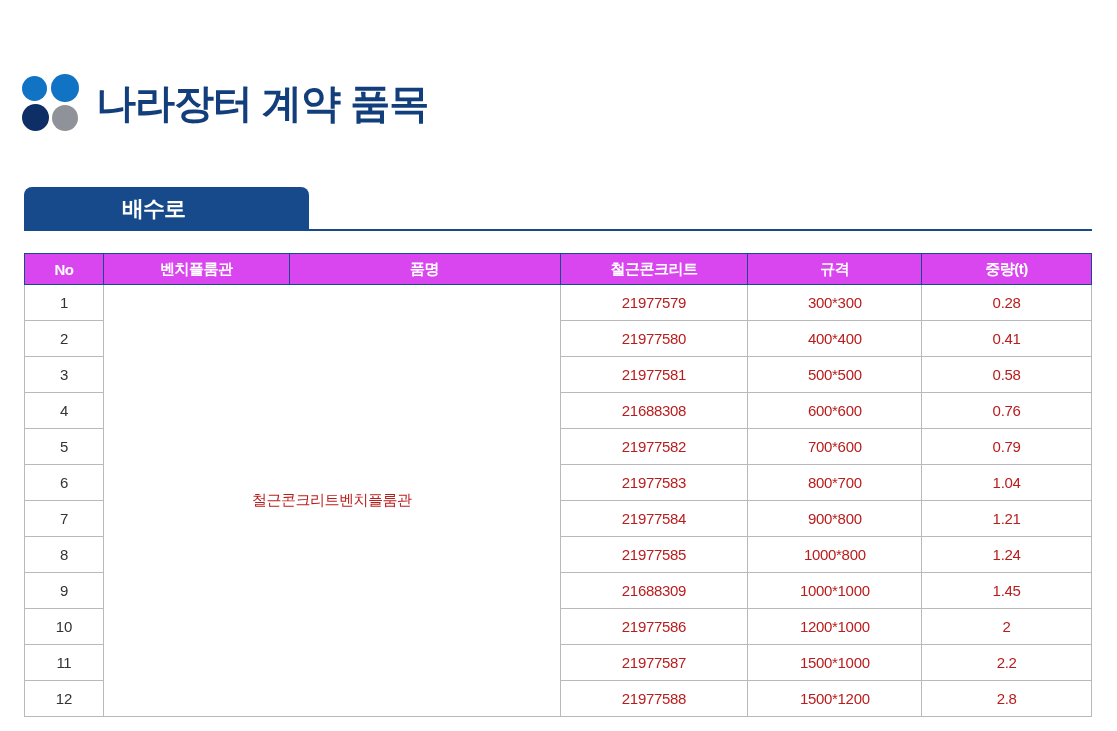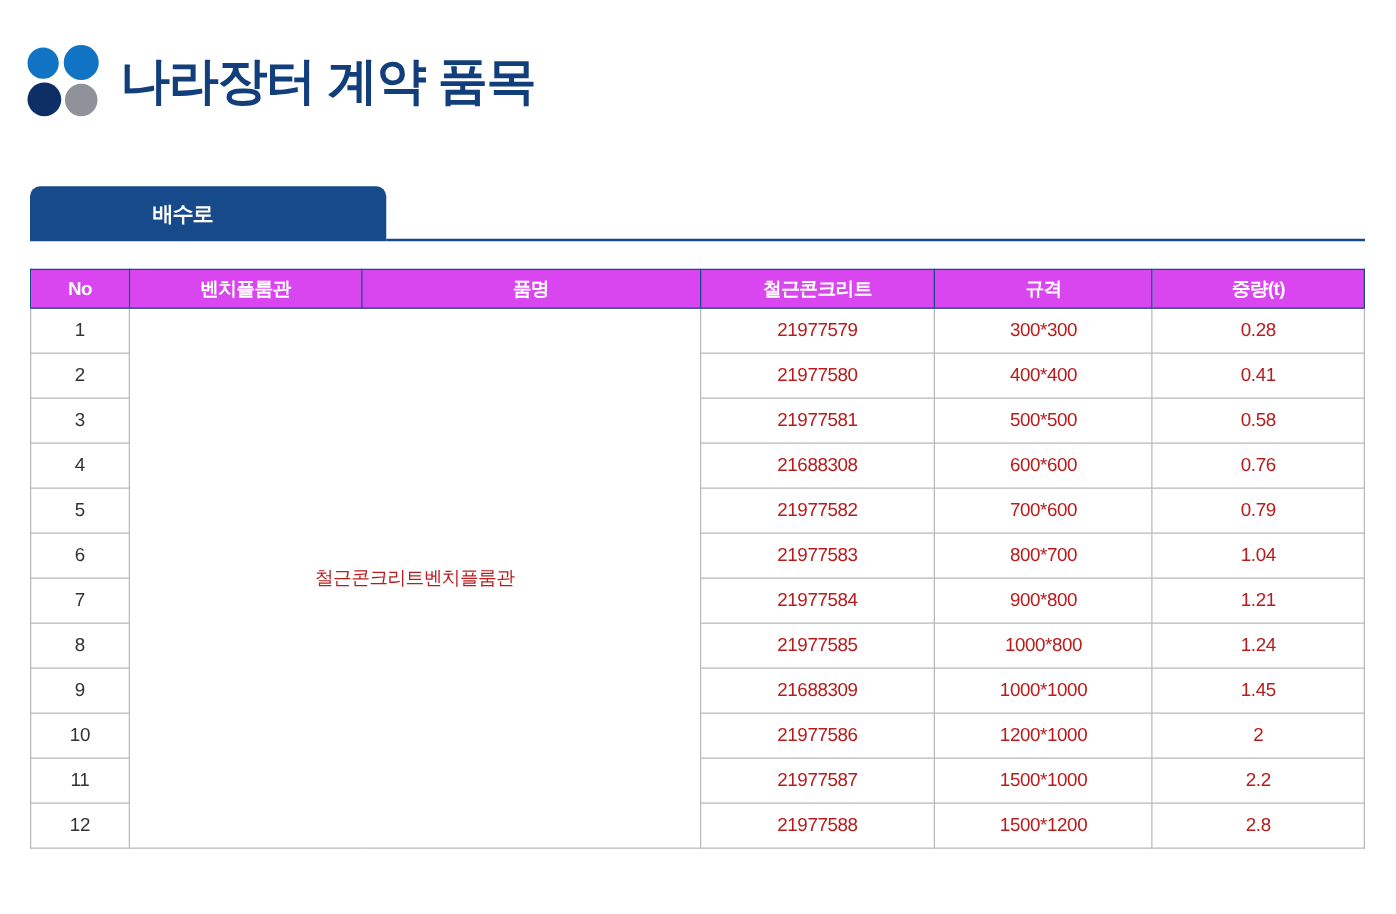--- a/index.html
+++ b/index.html
@@ -12,21 +12,22 @@
     height: 731px;
     font-family: "Liberation Sans", sans-serif;
     color: #222;
     position: relative;
     overflow: hidden;
   }
 
   
   .header {
     position: relative;
-    padding: 36px 0 0 22px;
+    padding: 26px 0 0 22px;
+    margin-top: 48px;
   }
   .title-row {
     display: flex;
     align-items: center;
     gap: 16px;
   }
   .logo-mark {
     position: relative;
     width: 58px;
     height: 58px;
@@ -72,21 +73,21 @@
     height: 44px;
     background: #164a8a;
     border-radius: 8px 8px 0 0;
     box-sizing: border-box;
     display: flex;
     align-items: center;
     padding-left: 98px;
   }
   .section-tab .label {
     color: #ffffff;
-    font-size: 17px;
+    font-size: 22px;
     font-weight: bold;
     letter-spacing: -1px;
   }
   .section-rule {
     position: absolute;
     left: 285px;
     bottom: 0;
     width: 783px;
     height: 2px;
     background: #164a8a;

